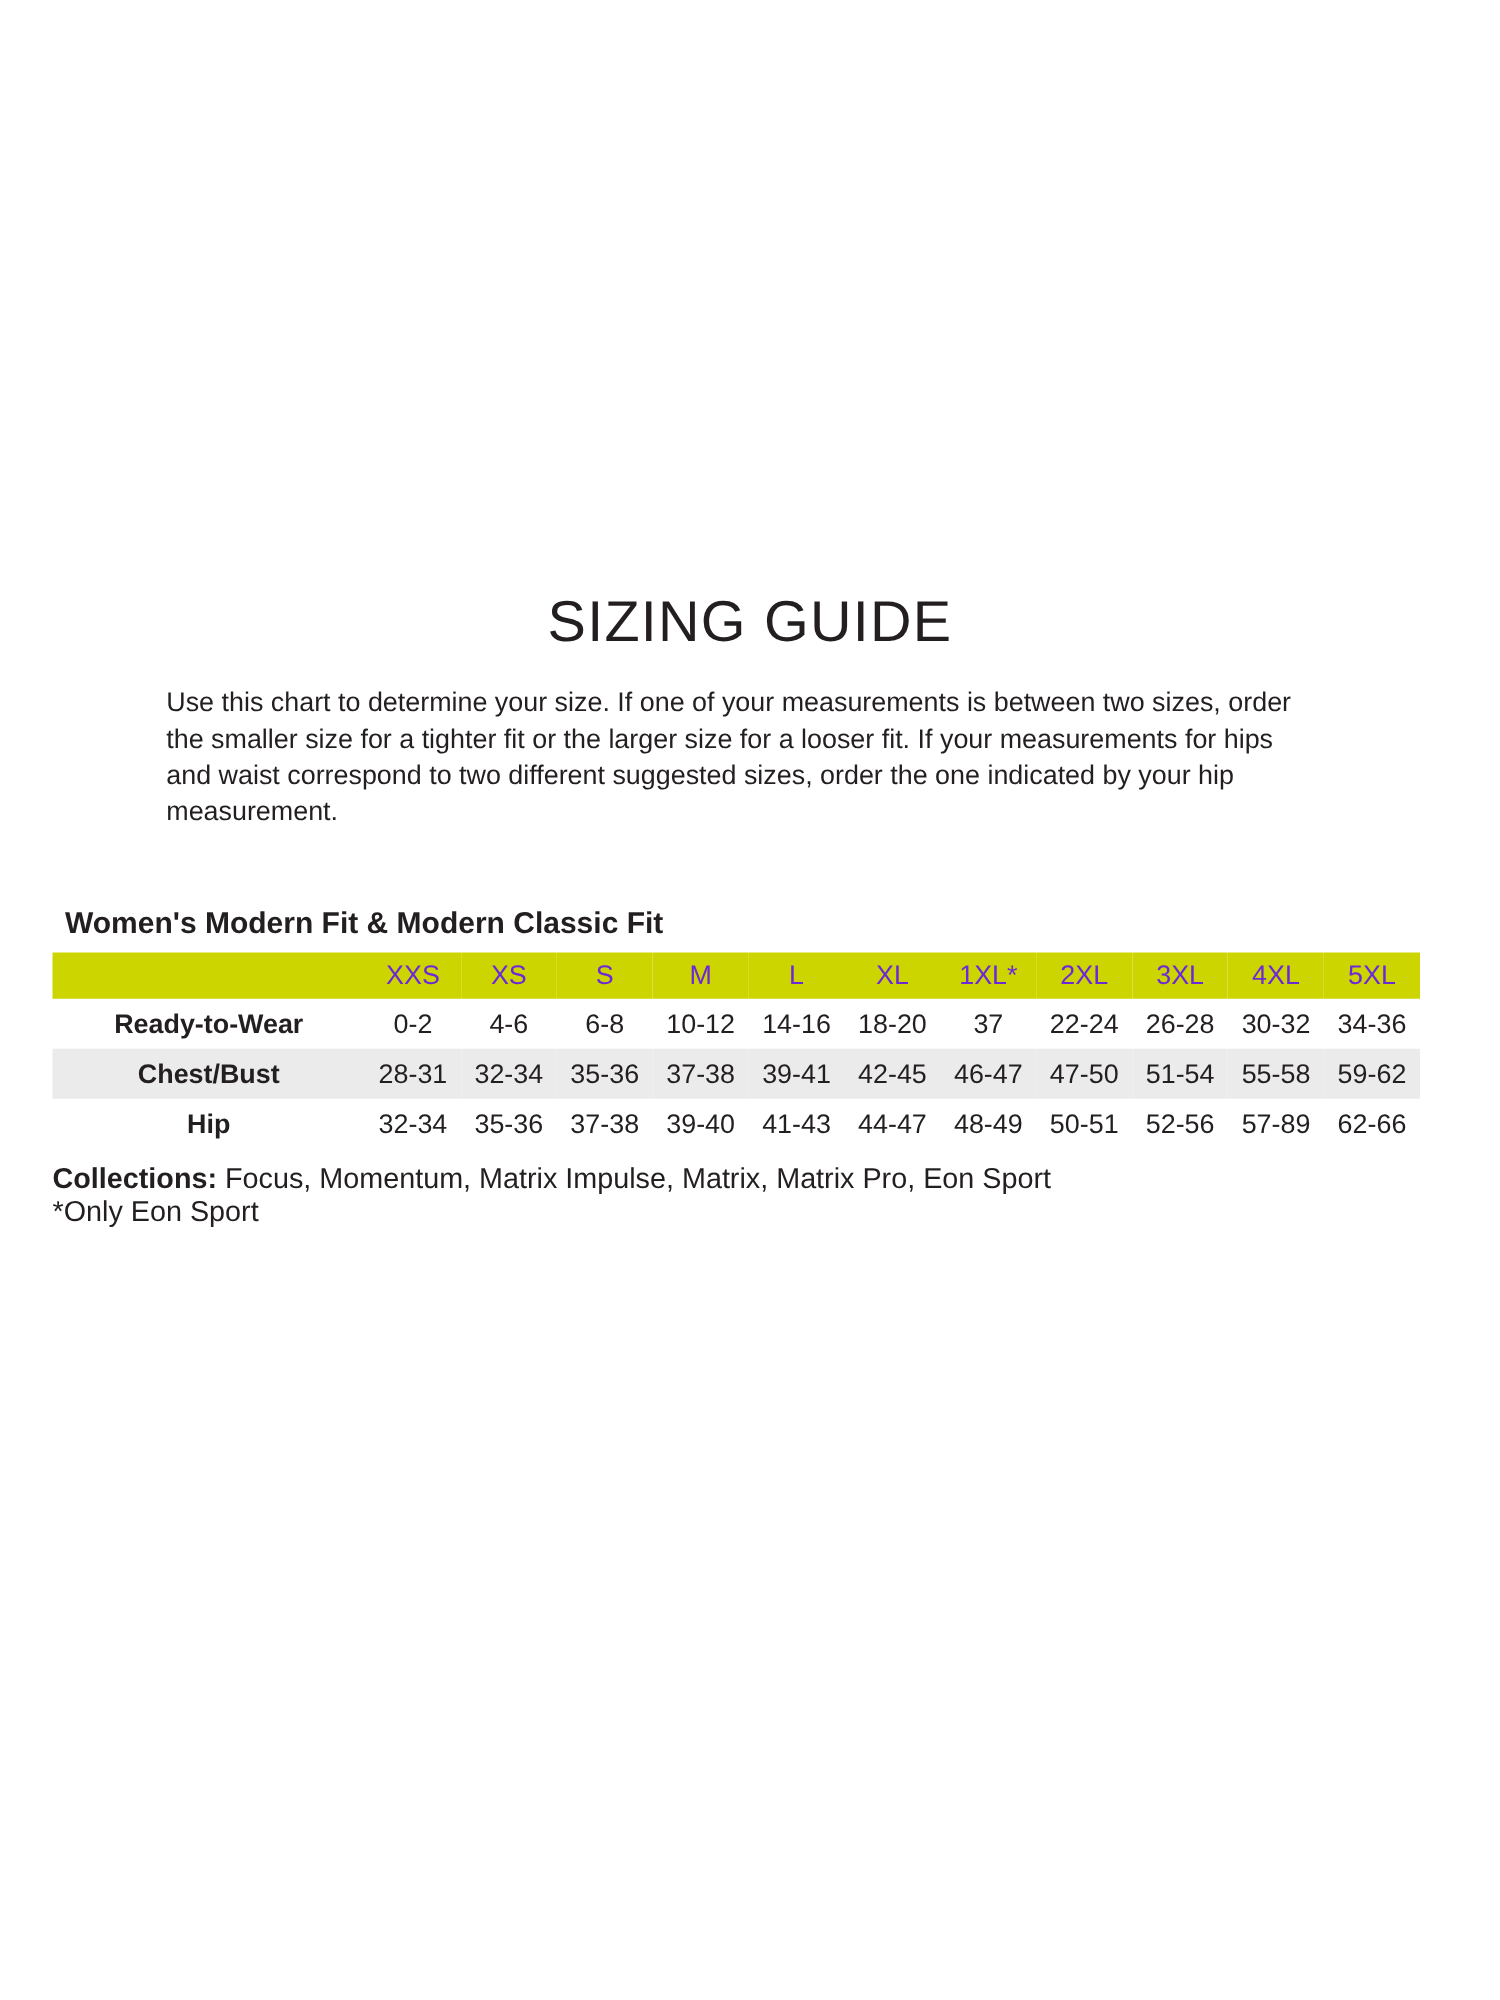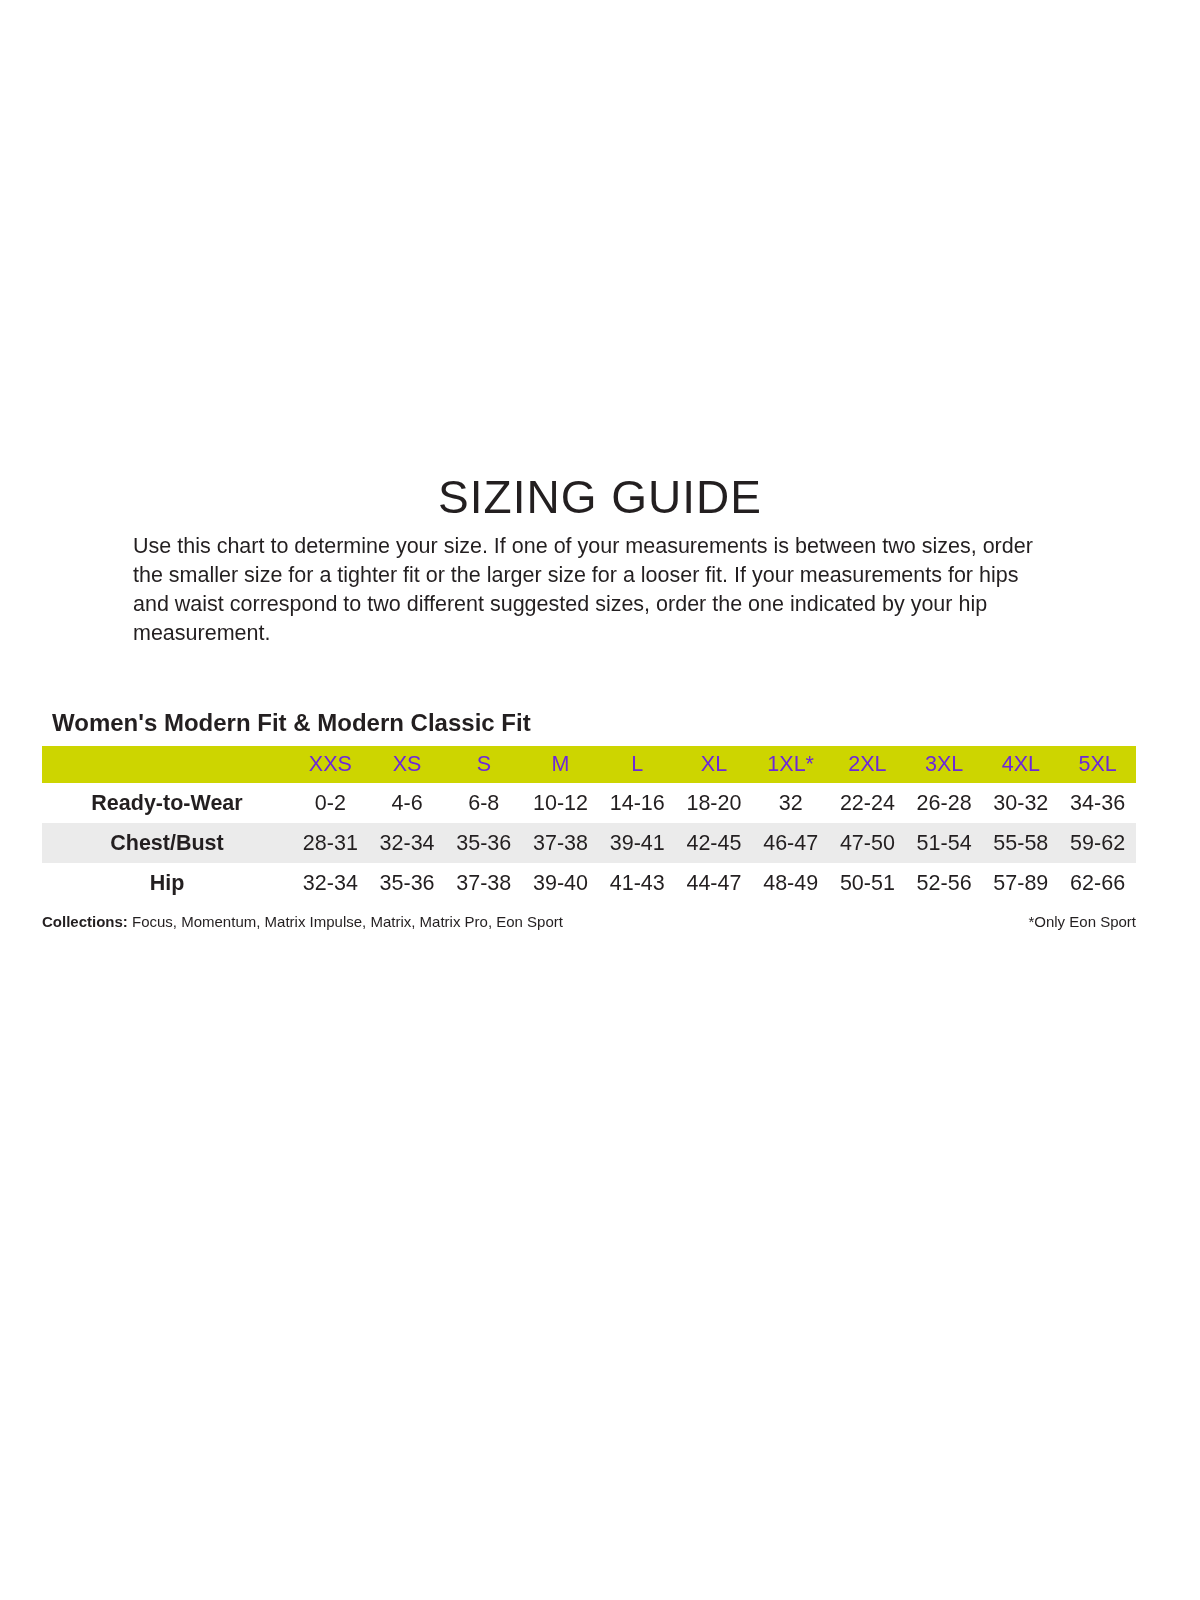--- a/index.html
+++ b/index.html
@@ -20,21 +20,21 @@
   .doc-title {
     margin-top: 470px;
     text-align: center;
     font-size: 46px;
     font-weight: 400;
     letter-spacing: 1px;
     color: #231F20;
   }
   .intro {
     width: 920px;
-    margin: 8px 0 0 133px;
+    margin: 24px 0 0 133px;
     font-size: 21.5px;
     line-height: 29px;
     color: #231F20;
   }
   .section-heading {
     margin: 61px 0 0 52px;
     font-size: 24px;
     font-weight: 700;
     color: #231F20;
   }
@@ -65,21 +65,22 @@
   }
   .size-table tbody th { font-weight: 700; }
   .size-table tbody tr:nth-child(even) th,
   .size-table tbody tr:nth-child(even) td { background: #EBEBEB; }
   .collections-line {
     width: 1094px;
     margin: 10px 0 0 42px;
     display: flex;
     justify-content: space-between;
     align-items: baseline;
-    font-size: 15px;
+    font-size: 23px;
+    flex-direction: column;
   }
   .collections-line .bold { font-weight: 700; }
 </style>
 </head>
 <body>
 
 <div class="page">
 
   <h1 class="doc-title">SIZING GUIDE</h1>
 
@@ -120,21 +121,21 @@
     </thead>
     <tbody>
       <tr>
         <th>Ready-to-Wear</th>
         <td>0-2</td>
         <td>4-6</td>
         <td>6-8</td>
         <td>10-12</td>
         <td>14-16</td>
         <td>18-20</td>
-        <td>32</td>
+        <td>37</td>
         <td>22-24</td>
         <td>26-28</td>
         <td>30-32</td>
         <td>34-36</td>
       </tr>
       <tr>
         <th>Chest/Bust</th>
         <td>28-31</td>
         <td>32-34</td>
         <td>35-36</td>

